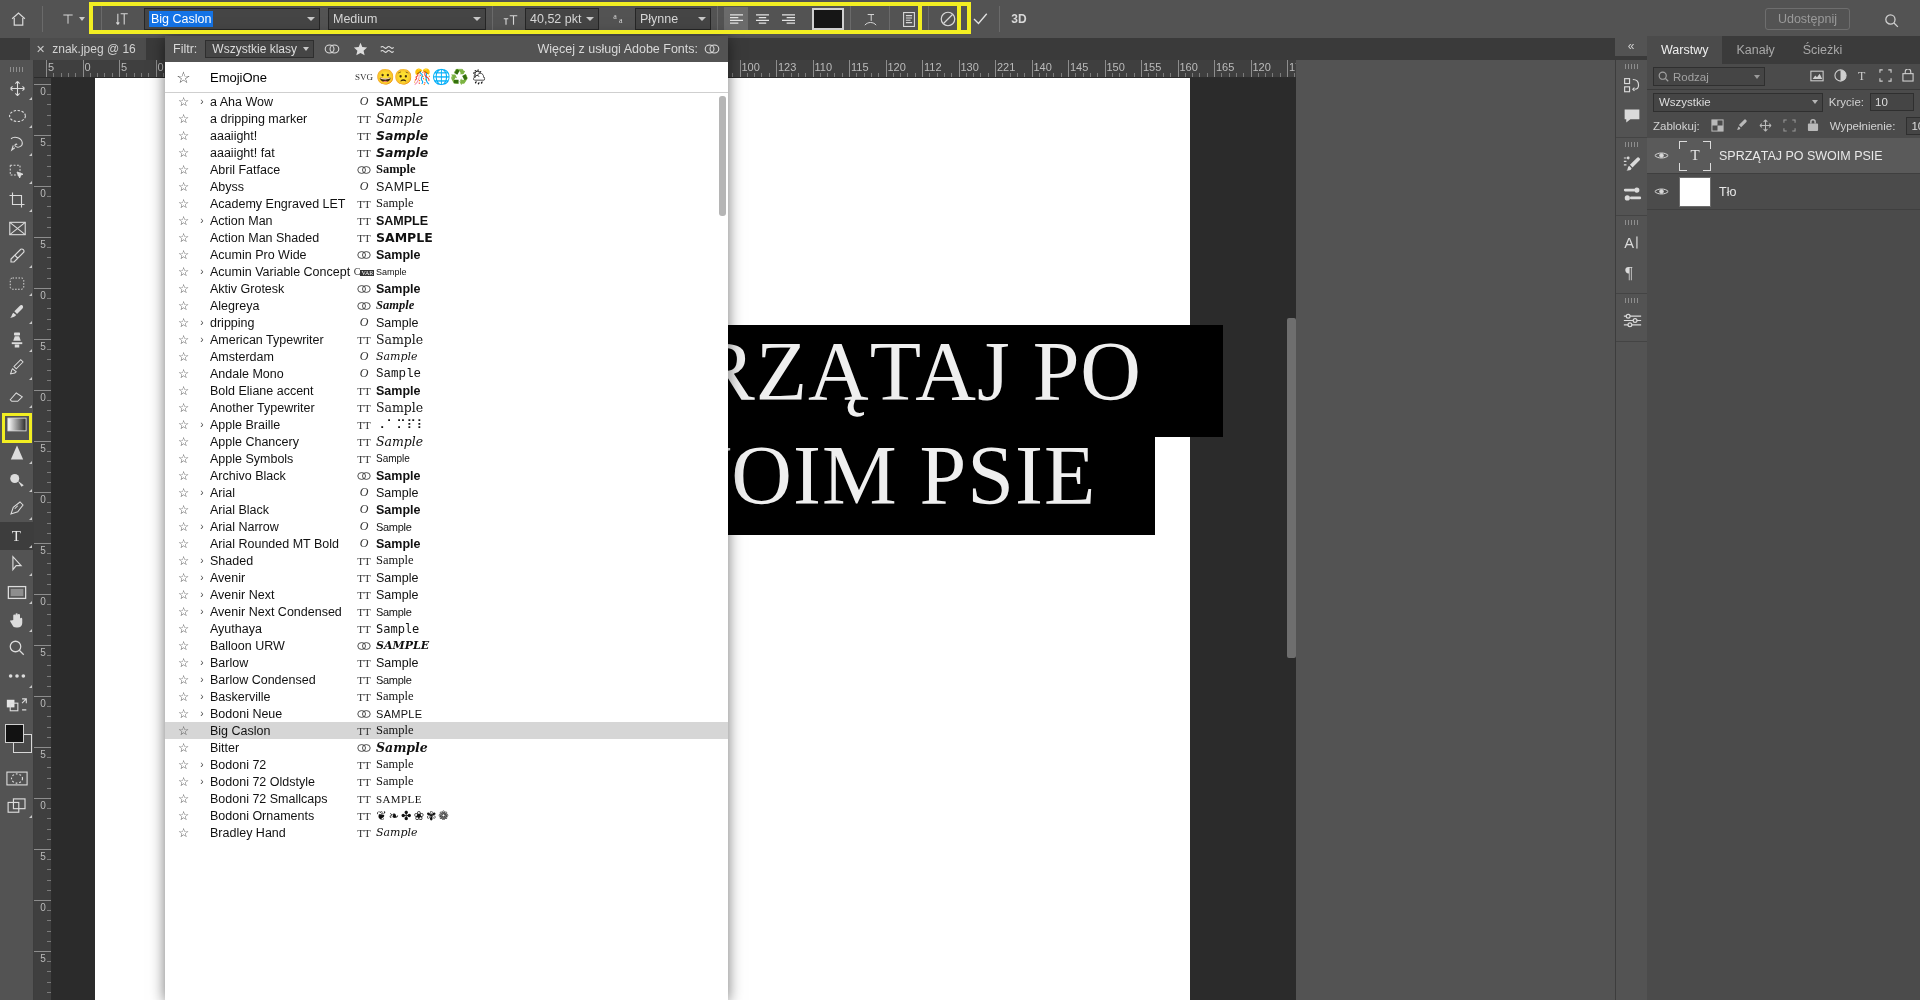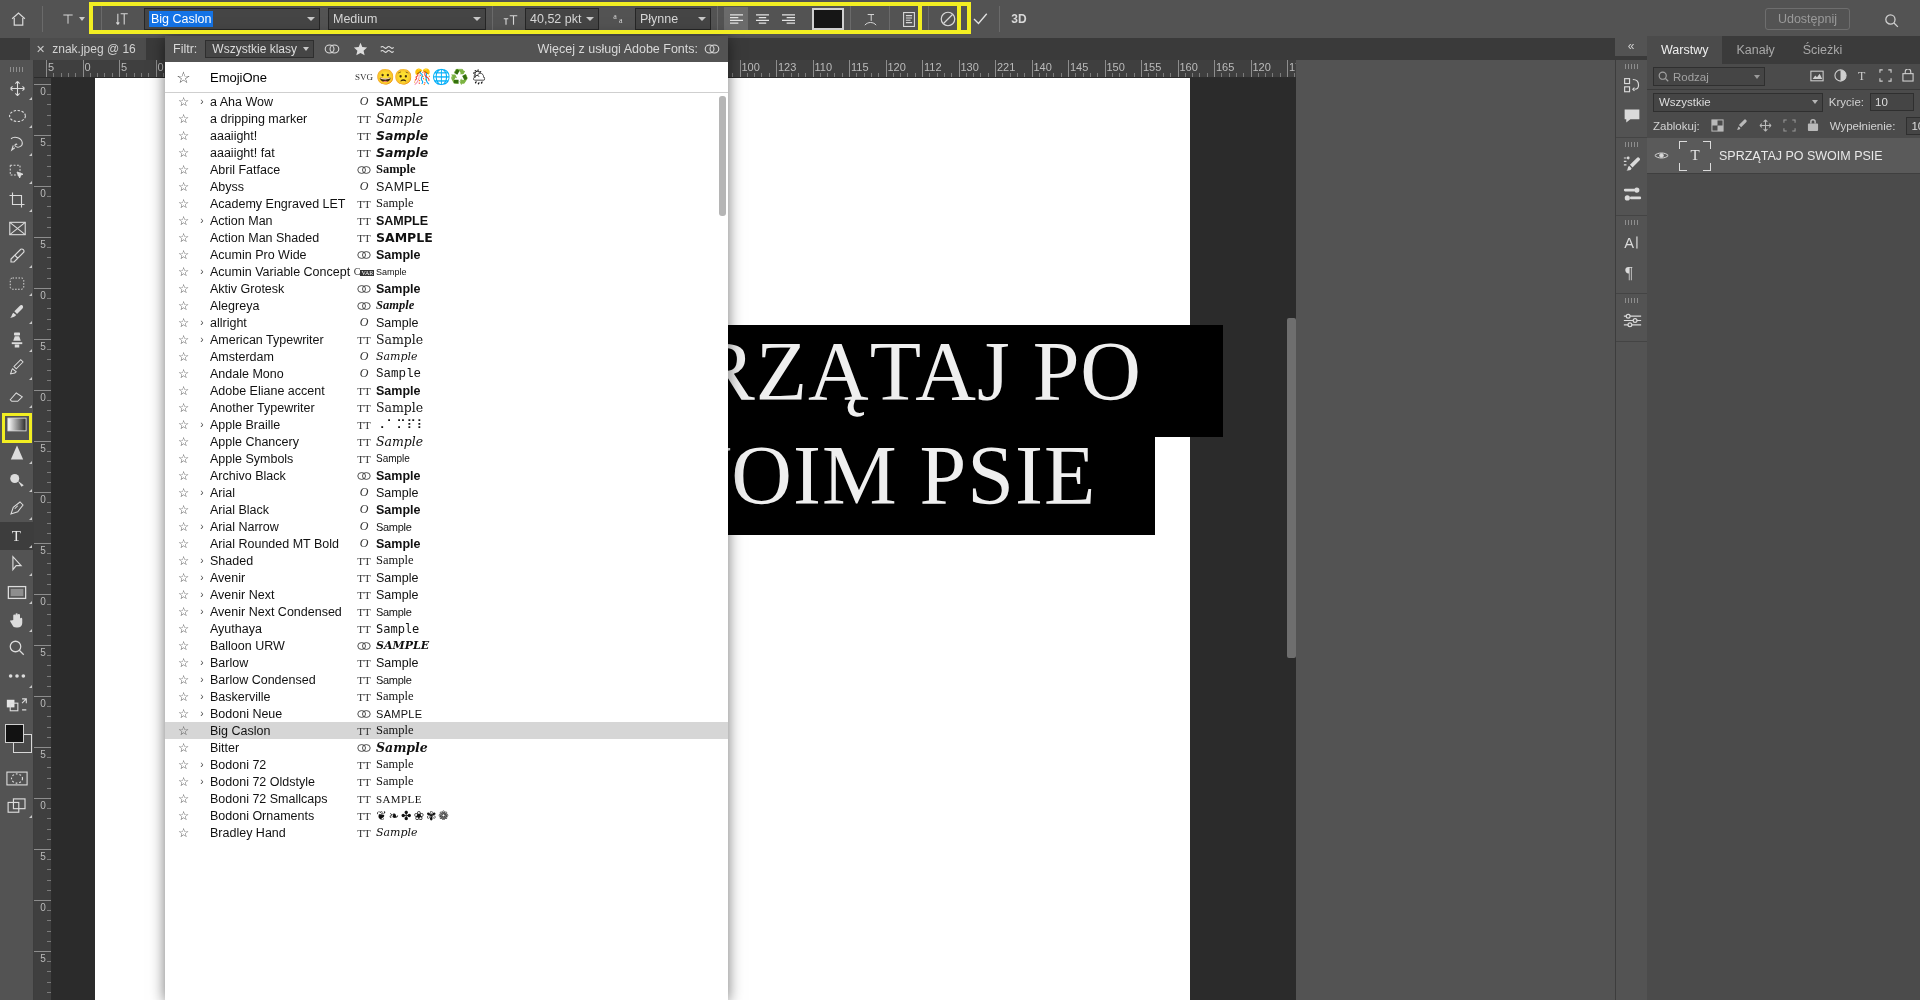--- a/index.html
+++ b/index.html
@@ -1097,21 +1097,21 @@
               <svg width="14" height="10" viewBox="0 0 18 12" fill="none" stroke="#333" stroke-width="1.1">
                 <ellipse cx="6" cy="6" rx="5" ry="4.4"></ellipse>
                 <ellipse cx="12" cy="6" rx="5" ry="4.4"></ellipse>
               </svg>
             </span>
             <span class="fsample" style="font-family:&quot;Liberation Serif&quot;,serif;font-style:italic;font-weight:bold;">Sample</span>
           </div>
           <div class="frow">
             <span class="fstar">☆</span>
             <span class="fchev">›</span>
-            <span class="fname">allright</span>
+            <span class="fname">dripping</span>
             <span class="ftype">
               <span style="font-family:'Liberation Serif',serif;font-style:italic;font-size:12px;">O</span>
             </span>
             <span class="fsample" style="font-family:&quot;Liberation Sans&quot;,sans-serif;">Sample</span>
           </div>
           <div class="frow">
             <span class="fstar">☆</span>
             <span class="fchev">›</span>
             <span class="fname">American Typewriter</span>
             <span class="ftype">
@@ -1133,21 +1133,21 @@
             <span class="fchev"></span>
             <span class="fname">Andale Mono</span>
             <span class="ftype">
               <span style="font-family:'Liberation Serif',serif;font-style:italic;font-size:12px;">O</span>
             </span>
             <span class="fsample" style="font-family:&quot;Liberation Mono&quot;,monospace;">Sample</span>
           </div>
           <div class="frow">
             <span class="fstar">☆</span>
             <span class="fchev"></span>
-            <span class="fname">Adobe Eliane accent</span>
+            <span class="fname">Bold Eliane accent</span>
             <span class="ftype">
               <span style="font-family:'Liberation Serif',serif;font-size:11px;">T<span style="font-size:11px;">T</span></span>
             </span>
             <span class="fsample" style="font-family:&quot;Liberation Sans&quot;,sans-serif;font-weight:bold;">Sample</span>
           </div>
           <div class="frow">
             <span class="fstar">☆</span>
             <span class="fchev"></span>
             <span class="fname">Another Typewriter</span>
             <span class="ftype">
@@ -1578,17 +1578,27 @@
             </span>
             <span class="thumb-text">
               <span style="position:absolute;left:0;top:0;width:8px;height:8px;border-left:1.5px solid #dcdcdc;border-top:1.5px solid #dcdcdc;"></span>
               <span style="position:absolute;right:0;top:0;width:8px;height:8px;border-right:1.5px solid #dcdcdc;border-top:1.5px solid #dcdcdc;"></span>
               <span style="position:absolute;left:0;bottom:0;width:8px;height:8px;border-left:1.5px solid #dcdcdc;border-bottom:1.5px solid #dcdcdc;"></span>
               <span style="position:absolute;right:0;bottom:0;width:8px;height:8px;border-right:1.5px solid #dcdcdc;border-bottom:1.5px solid #dcdcdc;"></span>
               <span style="font-family:'Liberation Serif',serif;font-size:15px;">T</span>
             </span>
             <span class="layer-name">SPRZĄTAJ PO SWOIM PSIE</span>
           </div>
+          <div class="layer-row">
+            <span class="eye">
+              <svg width="15" height="11" viewBox="0 0 18 12" fill="none" stroke="#d7d7d7" stroke-width="1.2">
+                <path d="M1 6c3-4 13-4 16 0-3 4-13 4-16 0z"></path>
+                <circle cx="9" cy="6" r="2.2" fill="#d7d7d7"></circle>
+              </svg>
+            </span>
+            <span class="thumb-white"></span>
+            <span class="layer-name">Tło</span>
+          </div>
         </div>
     </div>
   </div>
 
 </div>
 
 </body></html>

